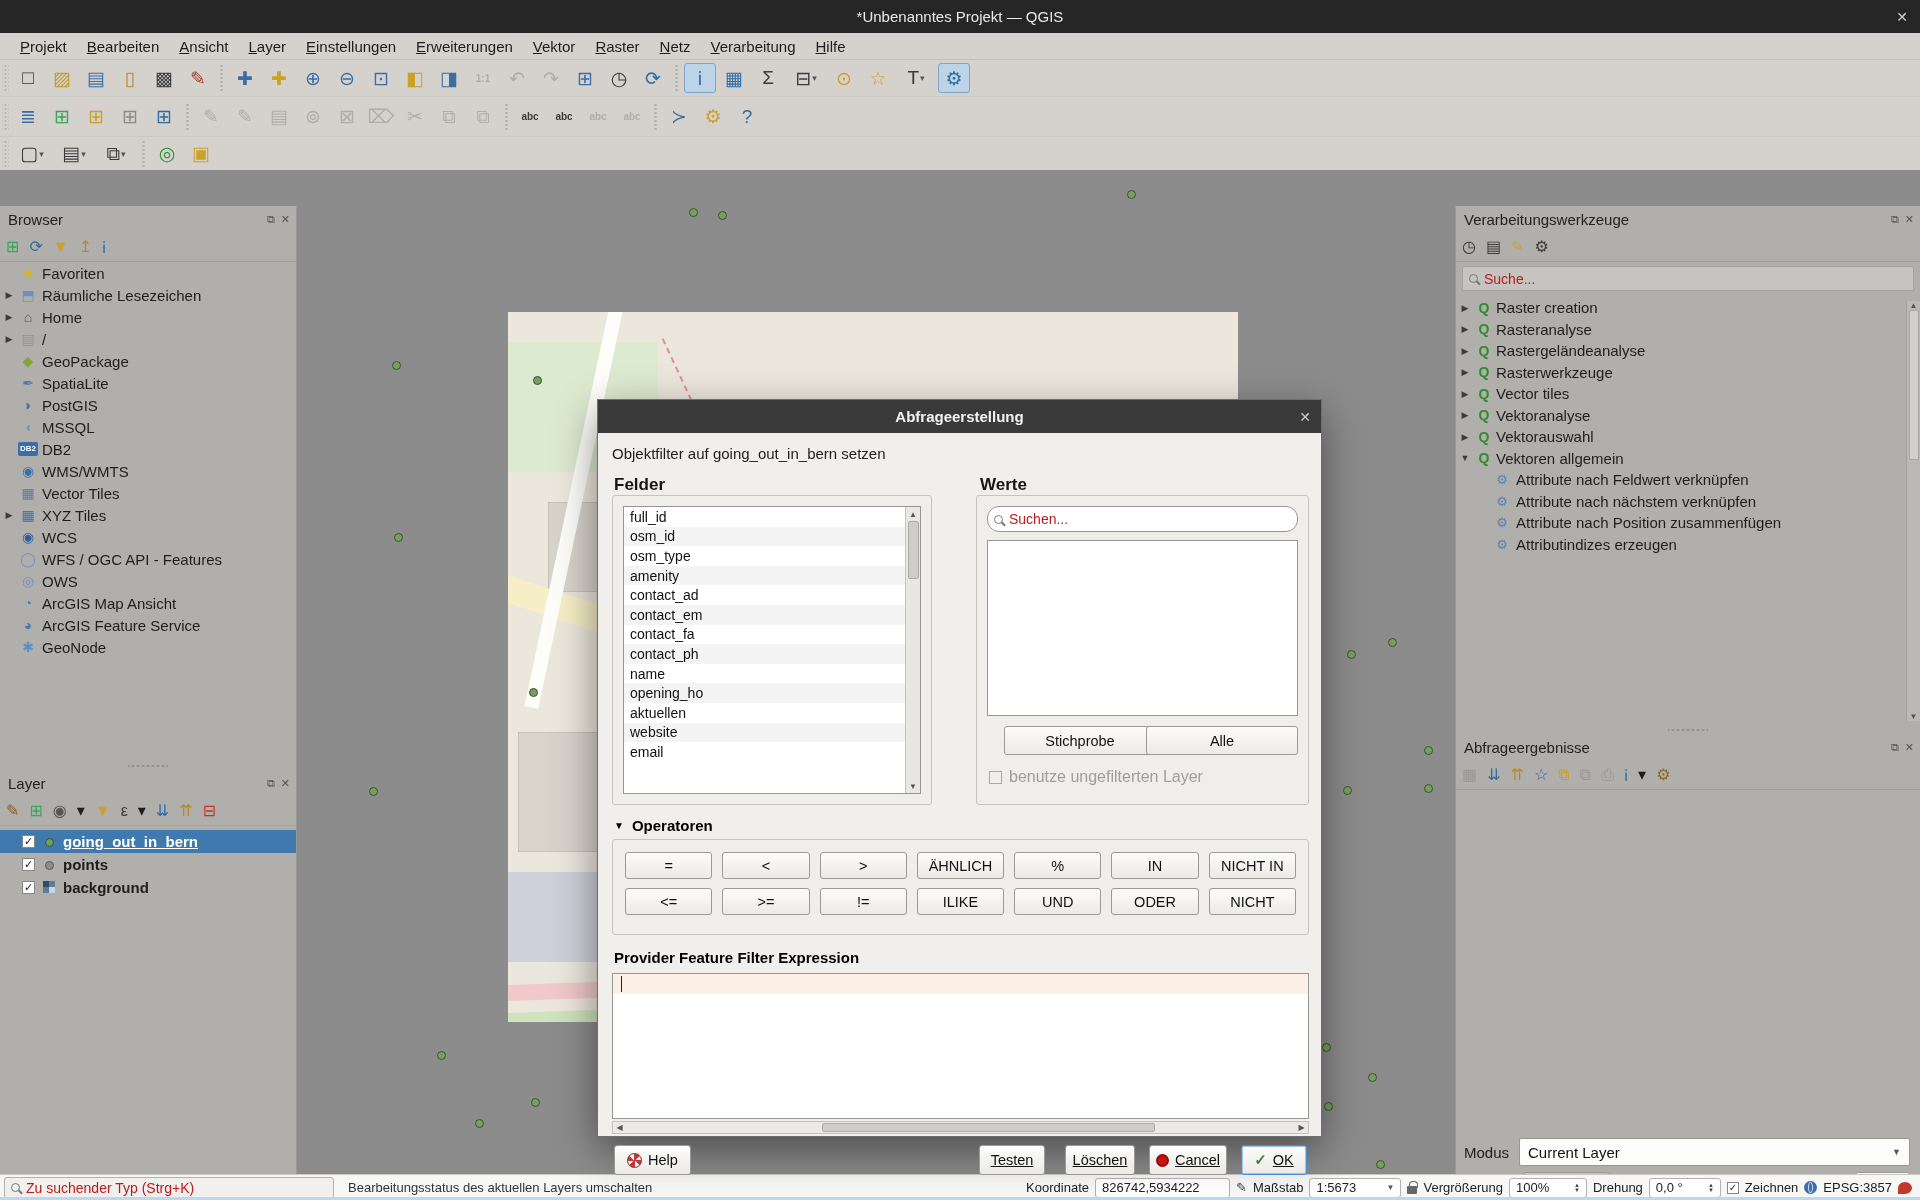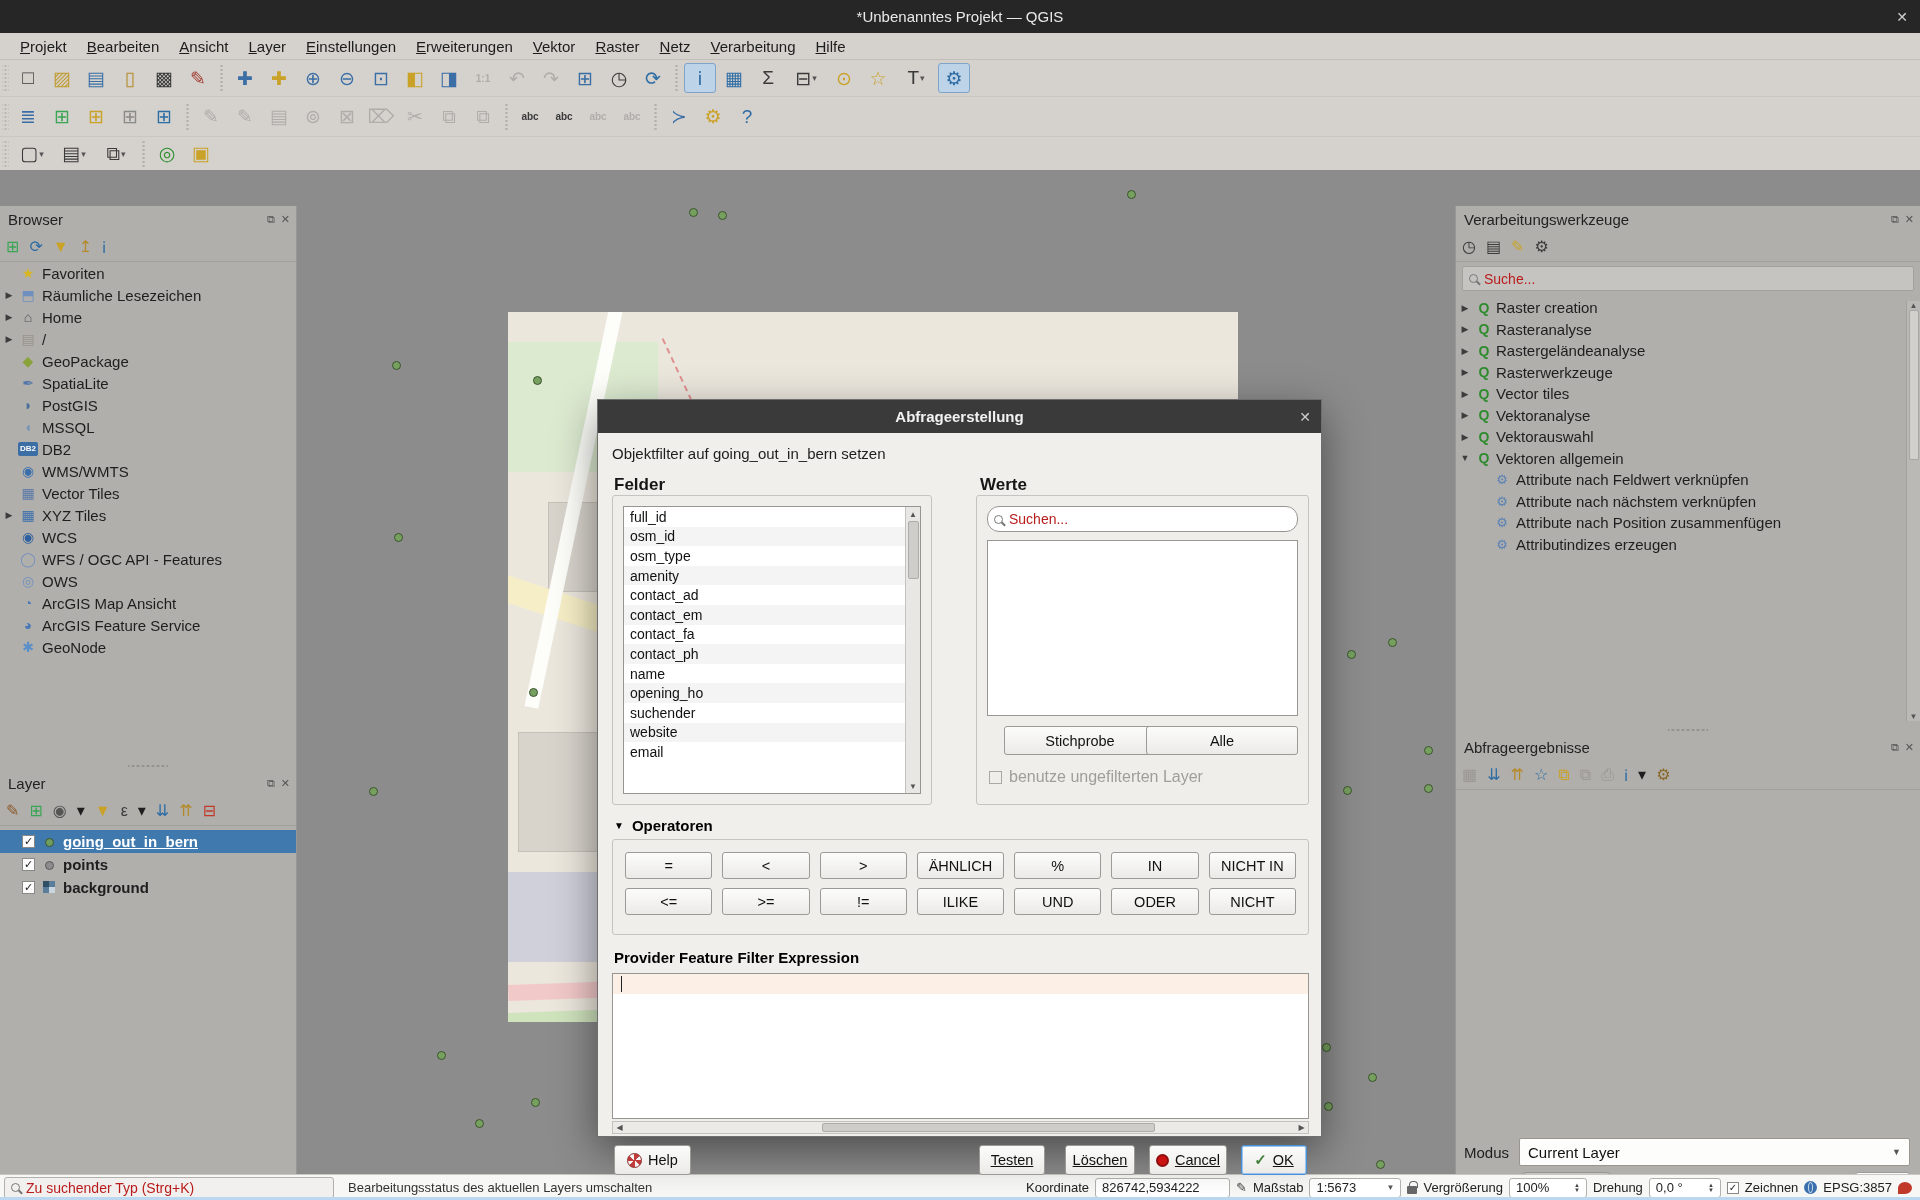--- a/index.html
+++ b/index.html
@@ -701,21 +701,21 @@
                 <div class="frow">full_id</div>
                 <div class="frow">osm_id</div>
                 <div class="frow">osm_type</div>
                 <div class="frow">amenity</div>
                 <div class="frow">contact_ad</div>
                 <div class="frow">contact_em</div>
                 <div class="frow">contact_fa</div>
                 <div class="frow">contact_ph</div>
                 <div class="frow">name</div>
                 <div class="frow">opening_ho</div>
-                <div class="frow">suchender</div>
+                <div class="frow">aktuellen</div>
                 <div class="frow">website</div>
                 <div class="frow">email</div>
               </div>
             <div class="vscroll">
               <div class="sarr">▲</div>
                 <div class="sthumb"></div>
               <div class="sarr" style="margin-top:auto">▼</div>
             </div>
           </div>
         </div>

